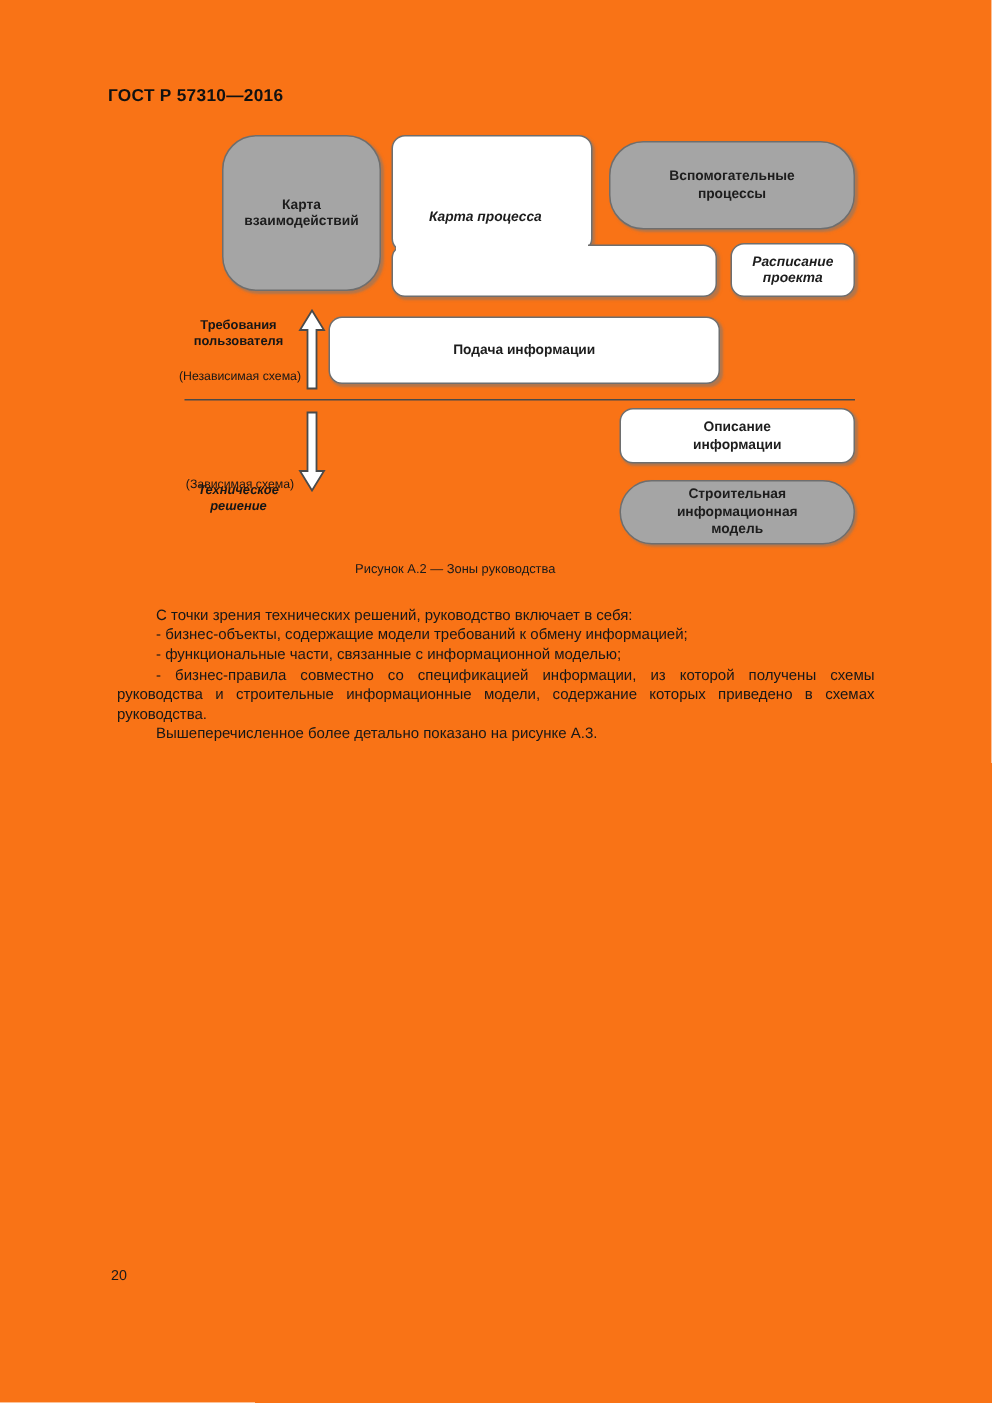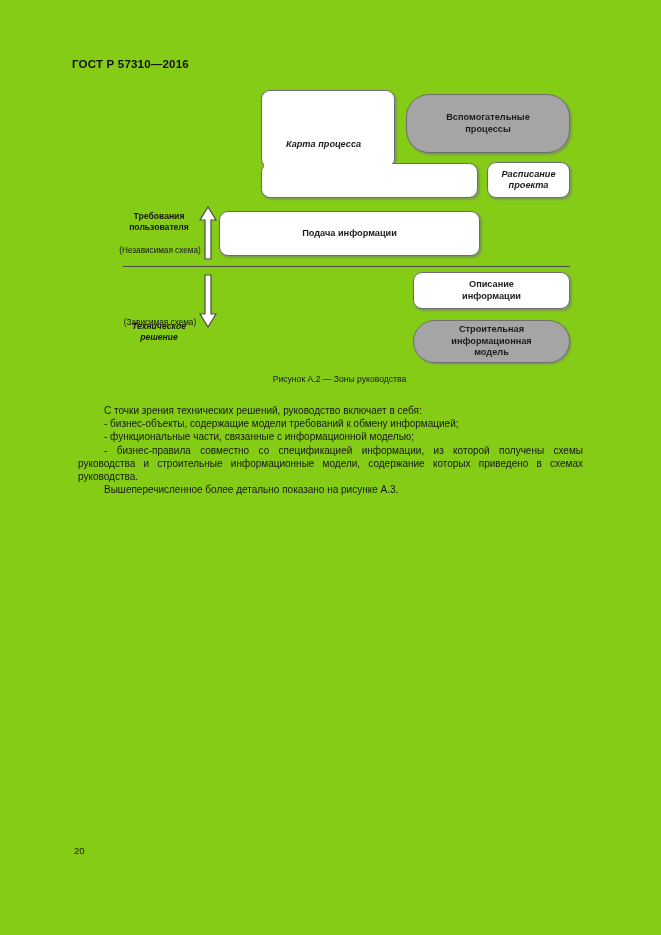--- a/index.html
+++ b/index.html
@@ -8,21 +8,21 @@
     background: #ffffff;
   }
   body {
     font-family: "Liberation Sans", sans-serif;
     color: #1a1a1a;
   }
   .page {
     position: relative;
     width: 661px;
     height: 935px;
-    background: #84cc16;
+    background: #f97316;
     overflow: hidden;
   }
 
   
   .doc-header {
     position: absolute;
     left: 72px;
     top: 58px;
     font-size: 11.5px;
     font-weight: bold;
@@ -117,21 +117,20 @@
 
   
   .caption {
     position: absolute;
     left: 0;
     top: 374px;
     width: 607px;
     text-align: center;
     font-size: 8.6px;
     color: #1a1a1a;
-    margin-left: 36px;
   }
 
   
   .body-text {
     position: absolute;
     left: 78px;
     top: 404px;
     width: 505px;
     font-size: 10px;
     line-height: 13.2px;
@@ -152,20 +151,24 @@
 </style>
 </head>
 <body>
 
 <div class="page">
 
   <div class="doc-header">ГОСТ Р 57310—2016</div>
 
   <div class="figure">
 
+    <div class="box gray" style="left:148px; top:90px; width:106px; height:104px;">
+      <span style="white-space:pre-line">Карта
+взаимодействий</span>
+    </div>
 
     <div class="step-wrap" style="left:0; top:0; width:661px; height:400px;">
       <div class="step-top" style="left:261px; top:90px; width:134px; height:78px;"></div>
       <div class="step-bottom" style="left:261px; top:163px; width:217px; height:35px;"></div>
       <div class="step-patch" style="left:264px; top:161px; width:128px; height:7px;"></div>
       <div class="step-label" style="left:286px; top:139px;">Карта процесса</div>
     </div>
 
     <div class="box gray" style="left:406px; top:94px; width:164px; height:59px;">
       <span style="white-space:pre-line">Вспомогательные

